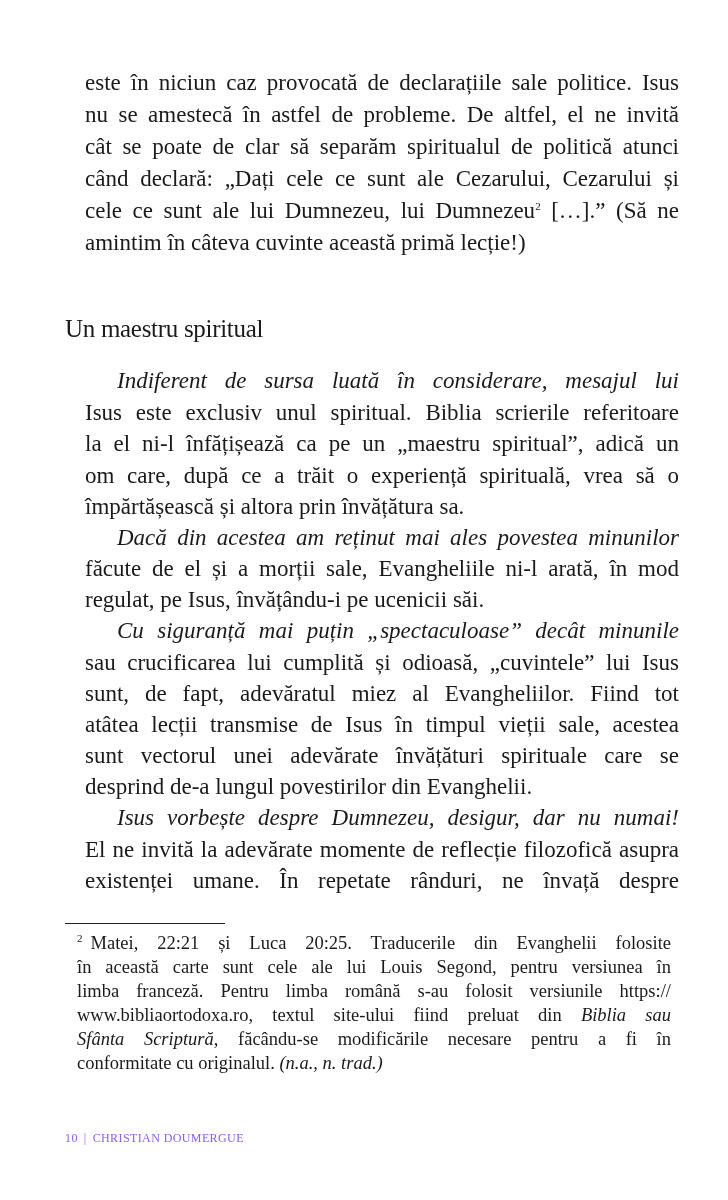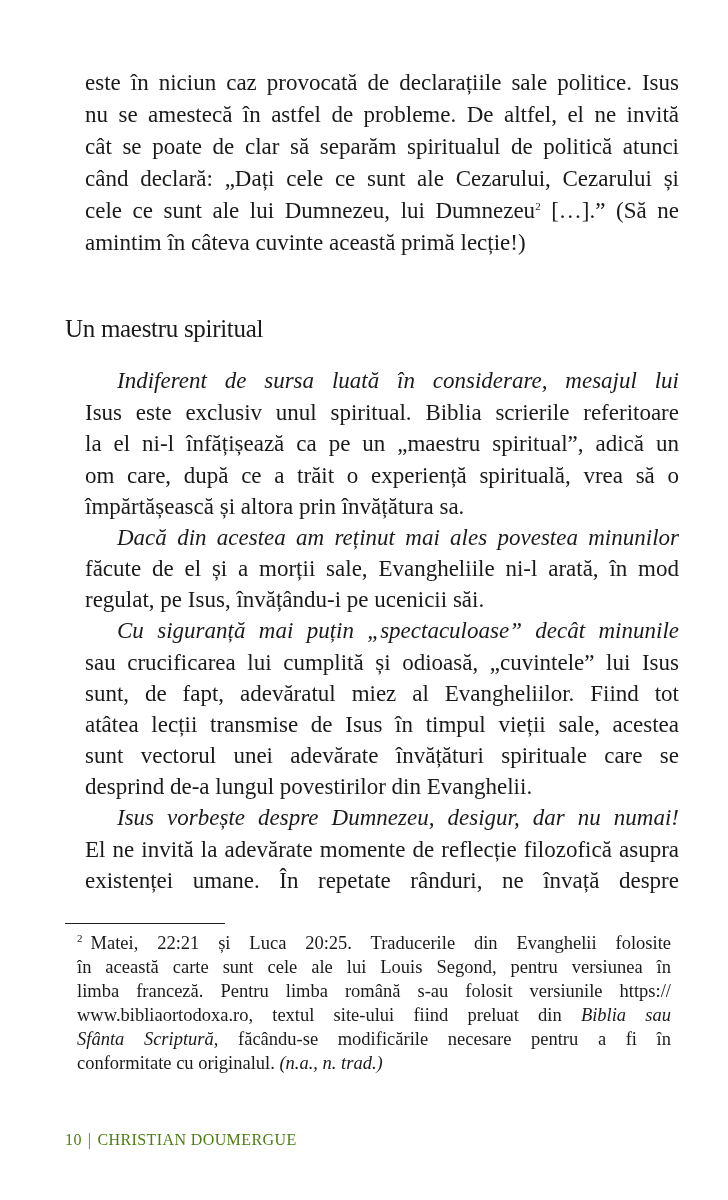--- a/index.html
+++ b/index.html
@@ -81,23 +81,23 @@
   .fn .num {
     font-size: 11px;
     vertical-align: 7px;
     line-height: 0;
     margin-right: 8px;
   }
   .footer {
     position: absolute;
     left: 0;
     top: 1131px;
-    font-size: 16px;
+    font-size: 12px;
     letter-spacing: 0.4px;
-    color: #4d7c0f;
+    color: #8b5cf6;
   }
   .footer .bar {
     margin: 0 6px;
   }
   em { font-style: italic; }
 </style>
 </head>
 <body>
 
 <div class="page">

